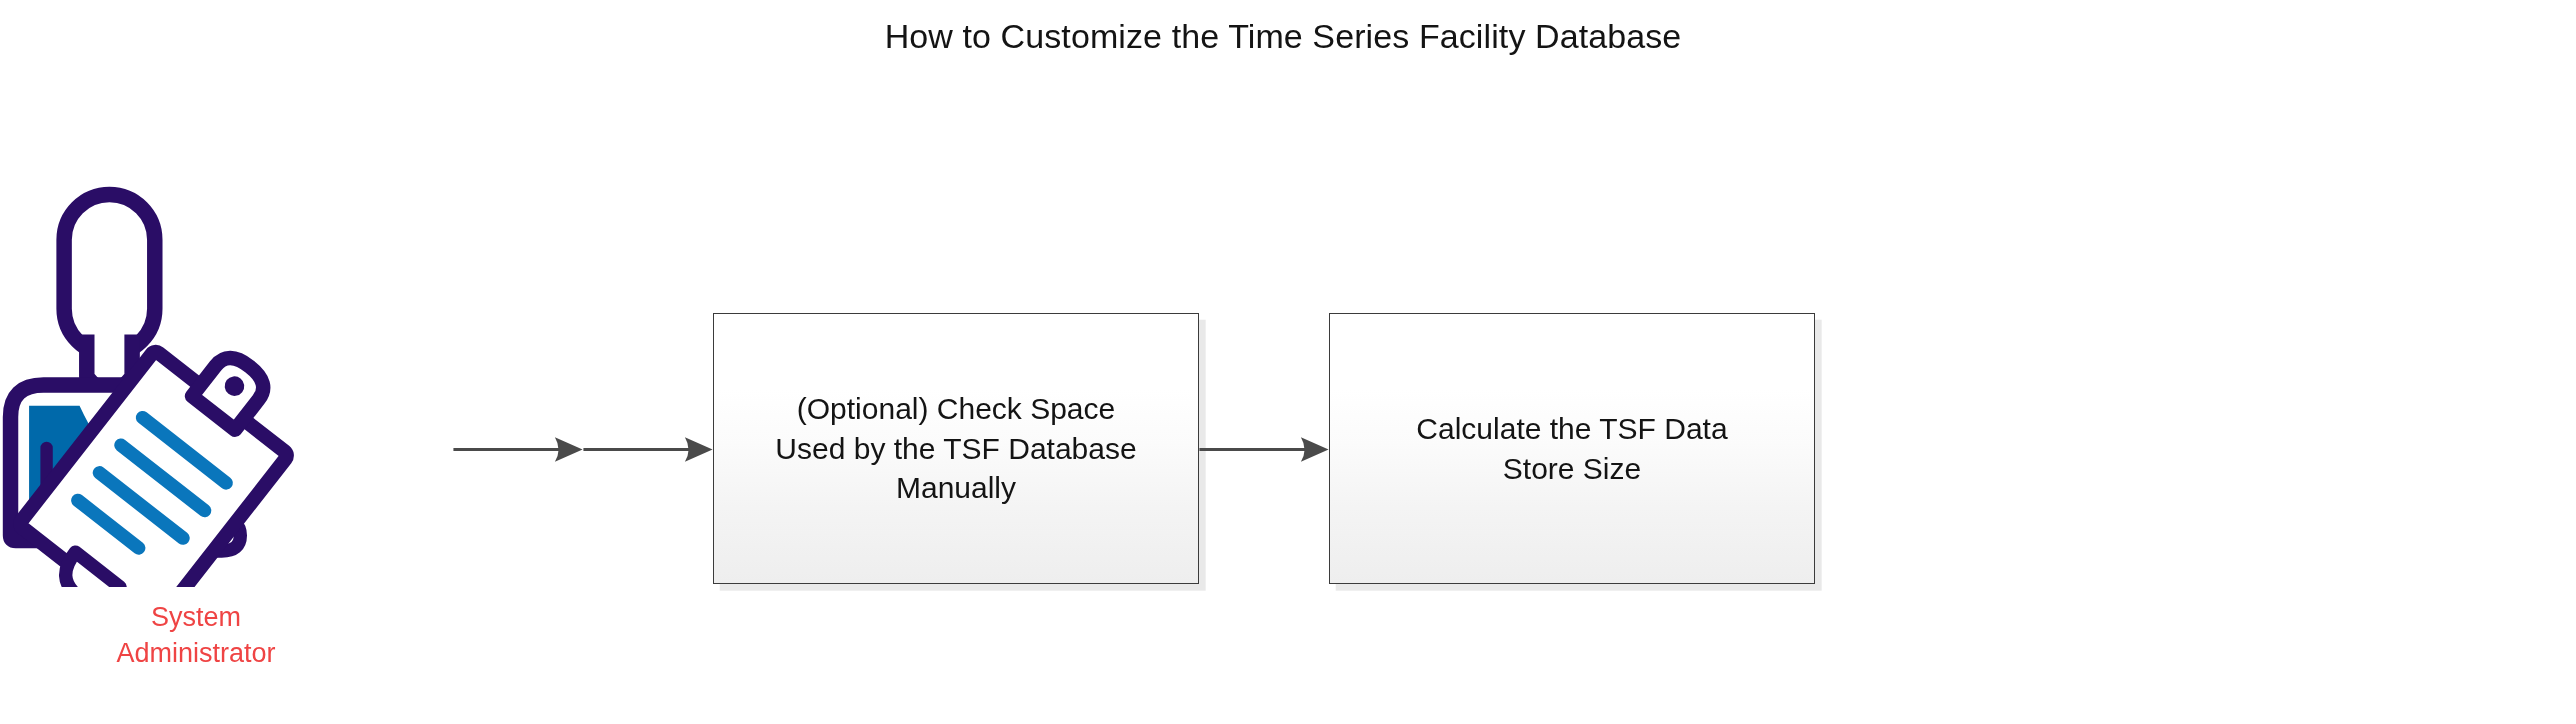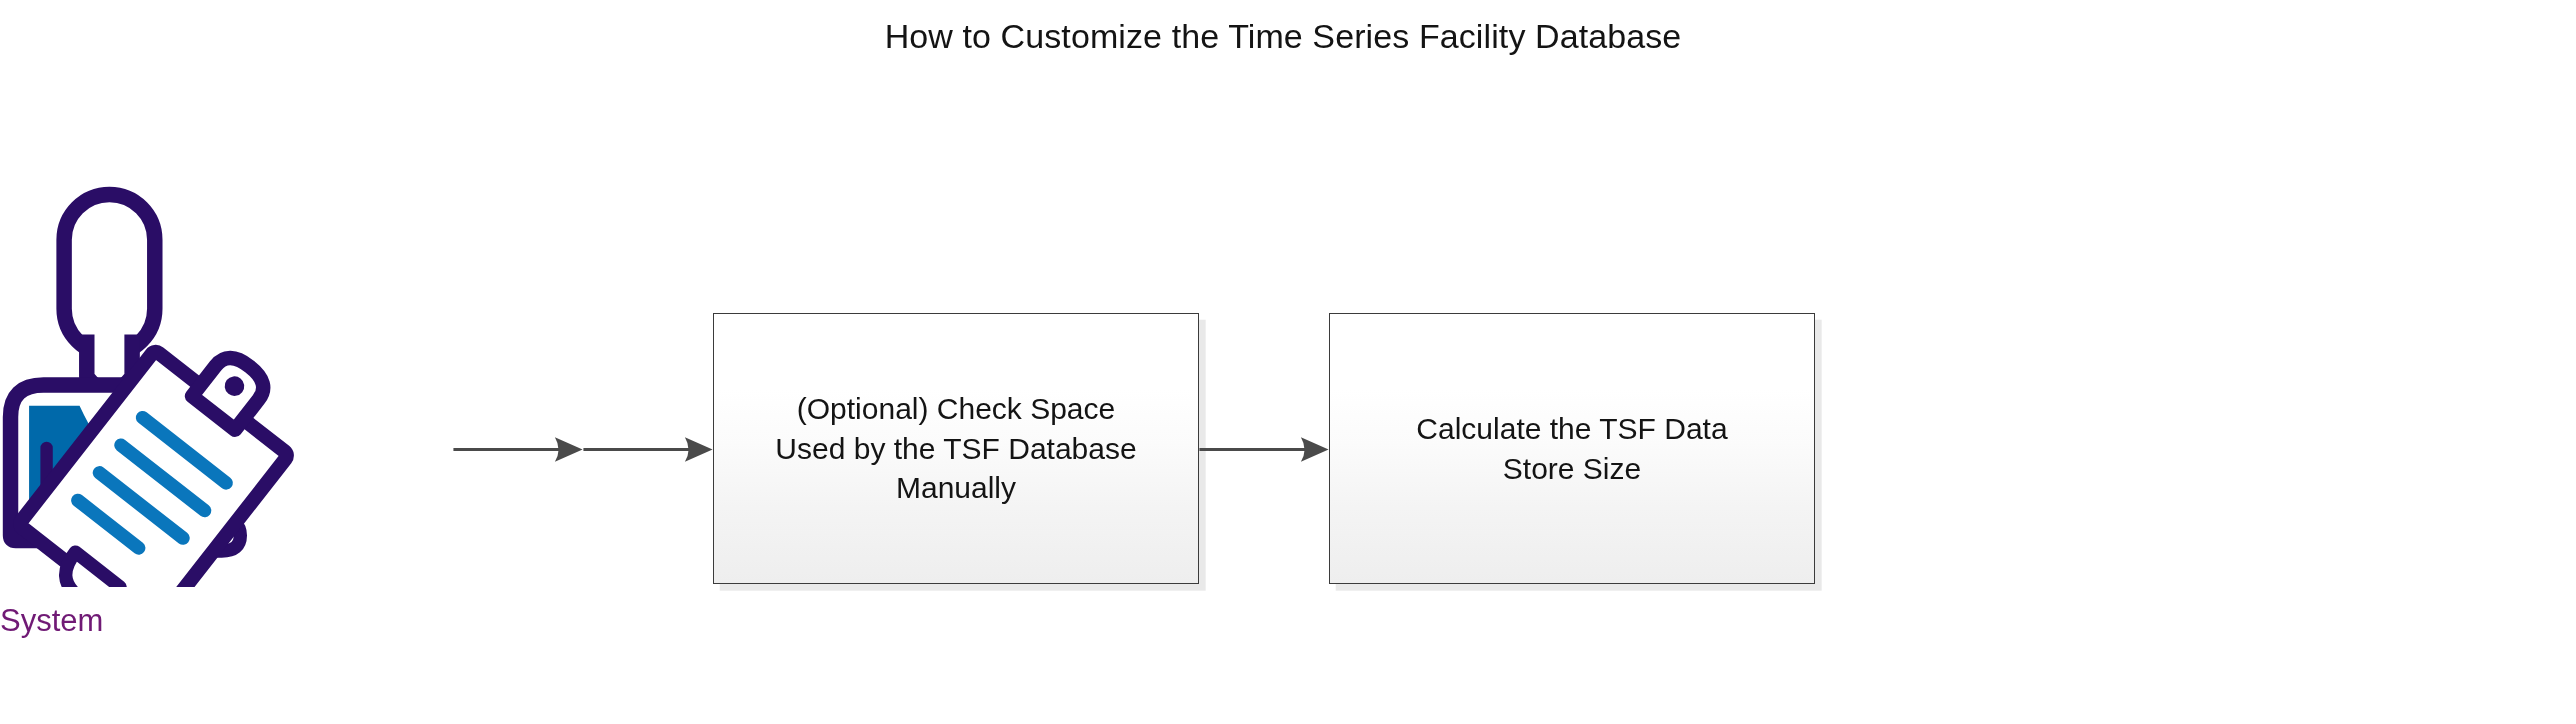--- a/index.html
+++ b/index.html
@@ -55,24 +55,24 @@
     left: 0px;
     top: 0px;
     width: 392px;
     height: 407px;
   }
   .actor-label {
     position: absolute;
     left: 0px;
     top: 420px;
     width: 392px;
-    text-align: left;
-    font-size: 31px;
+    text-align: center;
+    font-size: 27px;
     line-height: 1.33;
-    color: #701a75;
+    color: #ef4444;
   }
   .actor-label .line2 { display: block; }
 
   
   .flow {
     position: absolute;
     left: 453px;
     top: 313px;
     height: 272px;
     display: flex;
@@ -160,20 +160,21 @@
             <line x1="62" y1="186" x2="268" y2="186"></line>
             <line x1="62" y1="254" x2="268" y2="254"></line>
             <line x1="62" y1="322" x2="212" y2="322"></line>
           </g>
         </g>
       </svg>
     </div>
 
     <div class="actor-label">
       <span>System</span>
+      <span class="line2">Administrator</span>
     </div>
   </div>
 
   <div class="flow">
 
 
     <div class="connector">
       <svg viewBox="0 0 252 80" aria-hidden="true">
         <line x1="0" y1="40" x2="214" y2="40" stroke="#4a4a4a" stroke-width="6"></line>
         <path d="M252 40 L198 16 Q212 40 198 64 Z" fill="#4a4a4a"></path>

